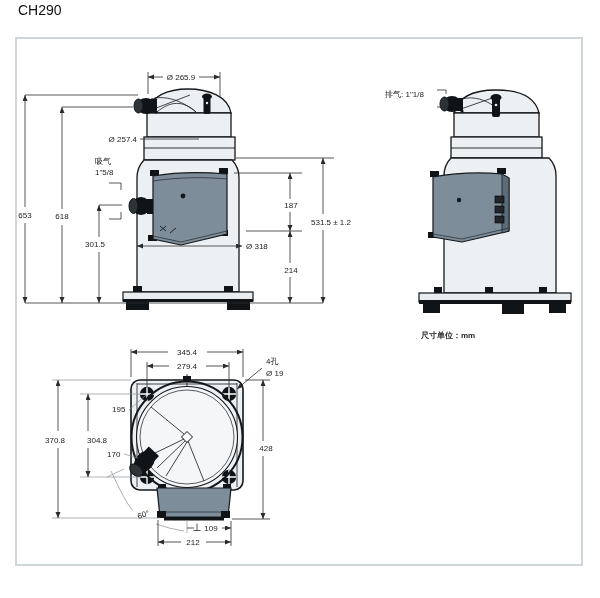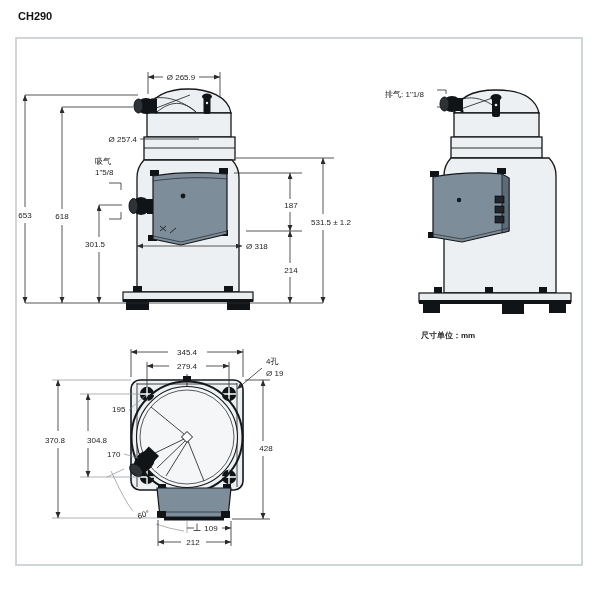--- a/index.html
+++ b/index.html
@@ -1,18 +1,18 @@
 <!DOCTYPE html>
 <html><head>
 <meta charset="utf-8">
 <style>
   html,body{margin:0;padding:0;background:#ffffff;}
   .stage{position:relative;width:600px;height:598px;background:#fff;overflow:hidden;
          font-family:"Liberation Sans","DejaVu Sans",sans-serif;}
-  .title{position:absolute;left:18px;top:10px;font-size:11px;font-weight:700;color:#111;}
+  .title{position:absolute;left:18px;top:2px;font-size:14px;font-weight:400;color:#111;}
   svg{position:absolute;left:0;top:0;}
   .t{font-family:"Liberation Sans","DejaVu Sans",sans-serif;font-size:8px;fill:#1c1c1c;}
   .tb{font-weight:600;}
   .shell{fill:#edf0f2;stroke:#16181a;stroke-width:1.3;}
   .shellthin{fill:none;stroke:#16181a;stroke-width:0.9;}
   .ebox{fill:#7e8d9a;stroke:#15181b;stroke-width:1.2;}
   .eboxdark{fill:#5c6b78;stroke:#15181b;stroke-width:0.8;}
   .blk{fill:#111417;stroke:none;}
   .dim{stroke:#2b2b2b;stroke-width:0.8;fill:none;}
   .gry{stroke:#8a9096;stroke-width:0.7;fill:none;}

